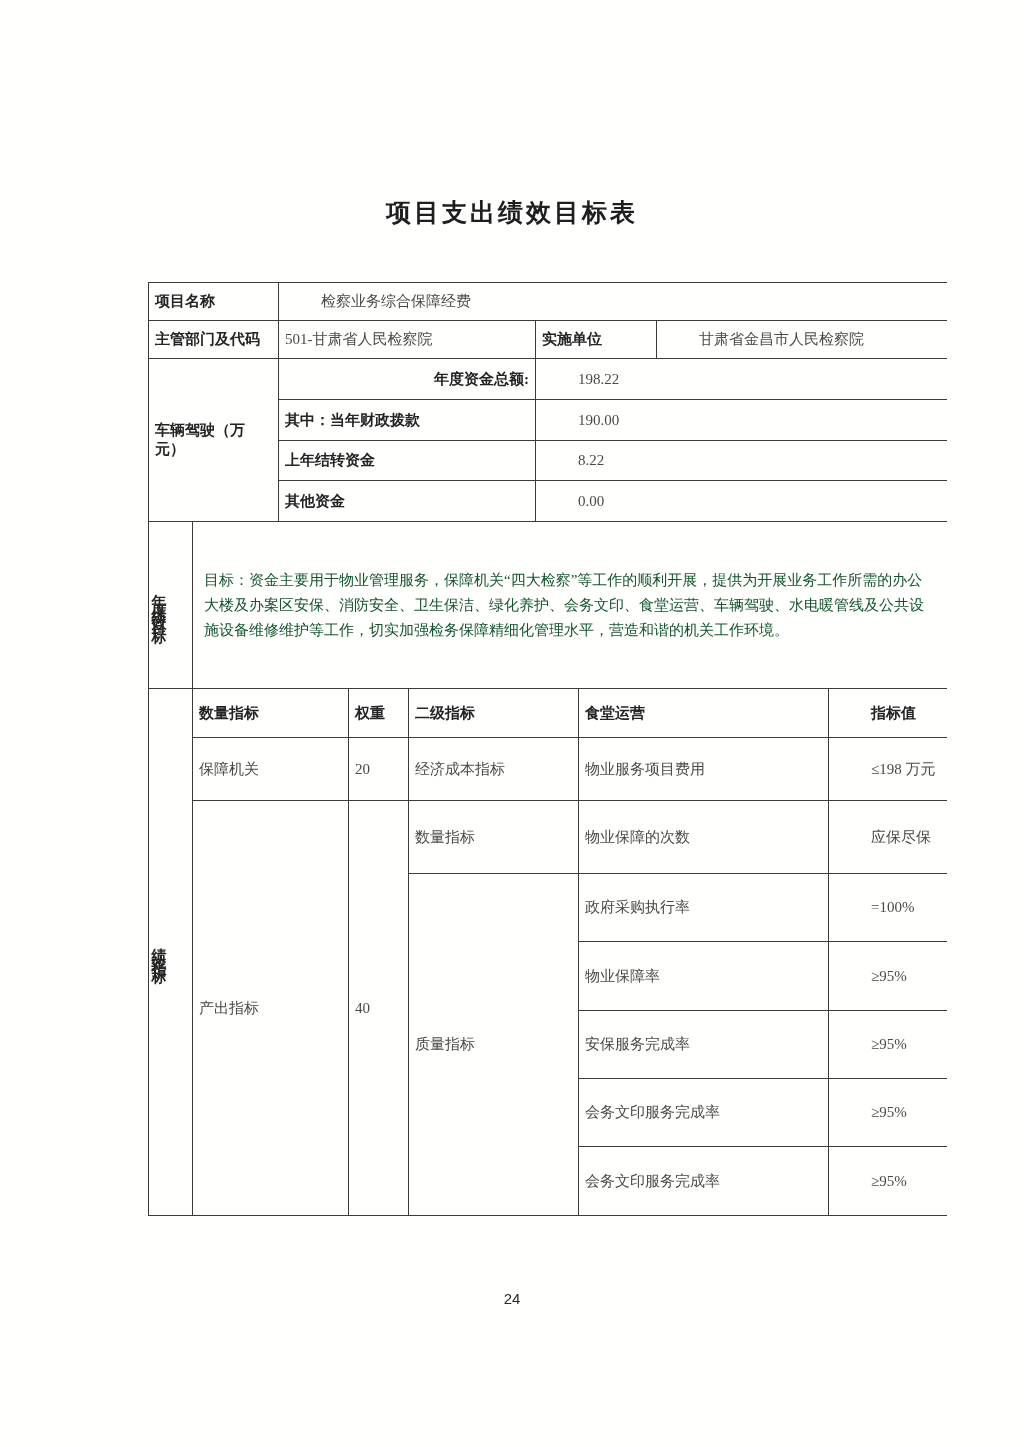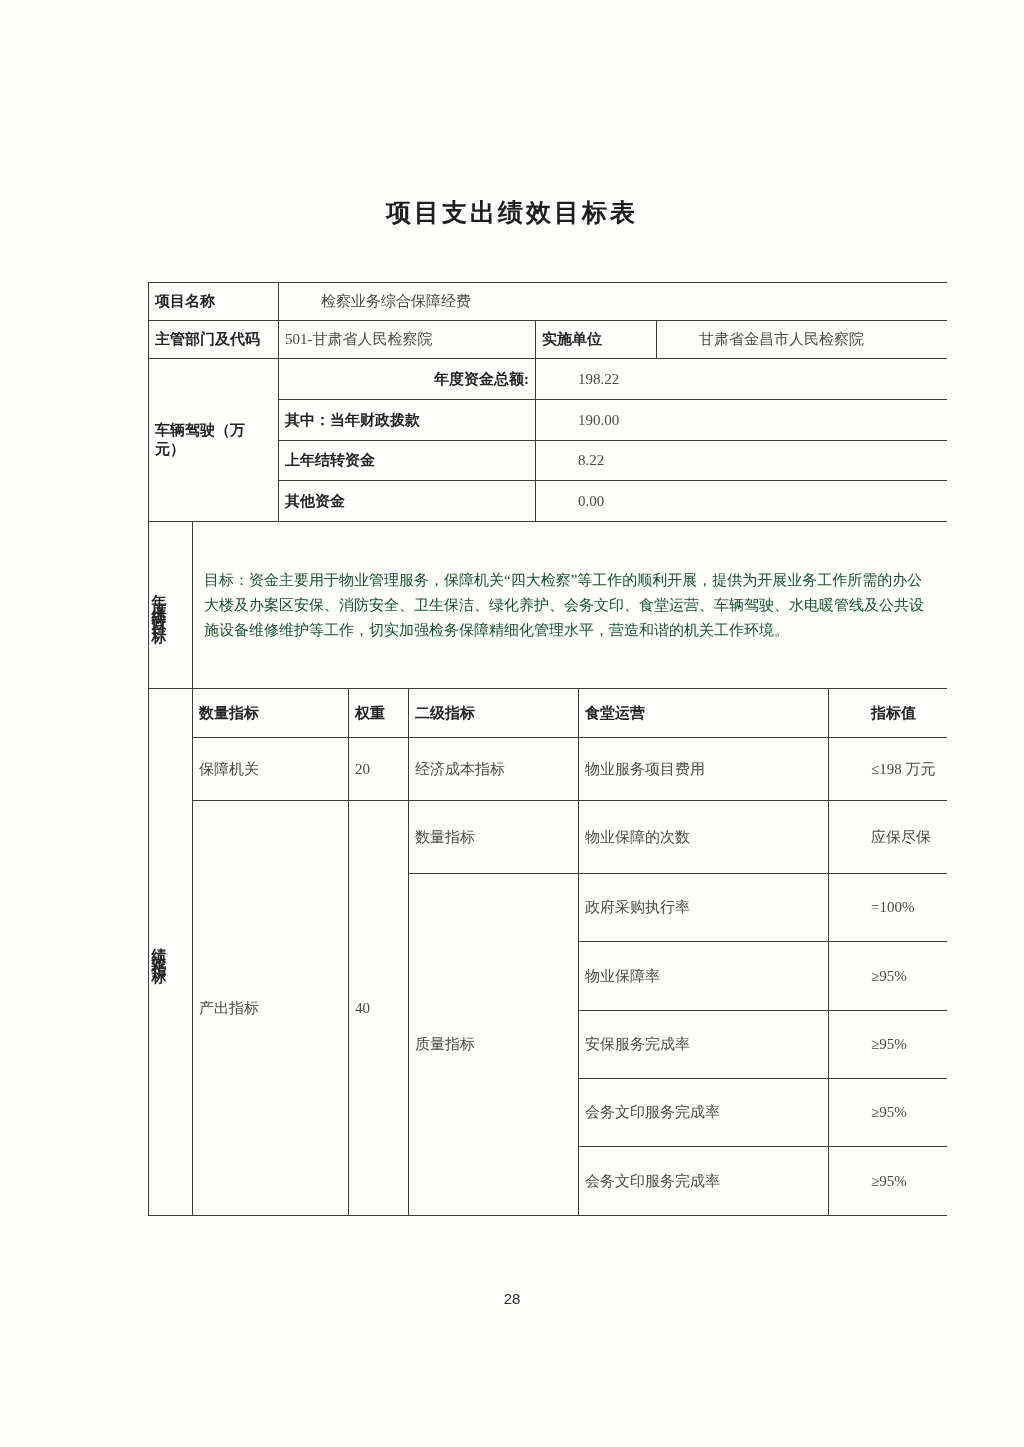--- a/index.html
+++ b/index.html
@@ -156,14 +156,14 @@
       <td colspan="2">会务文印服务完成率</td>
       <td>≥95%</td>
     </tr>
     <tr class="r69">
       <td colspan="2">会务文印服务完成率</td>
       <td>≥95%</td>
     </tr>
   </tbody>
     </table>
 
-  <div class="pageno">28</div>
+  <div class="pageno">24</div>
 </div>
 
 </body></html>

